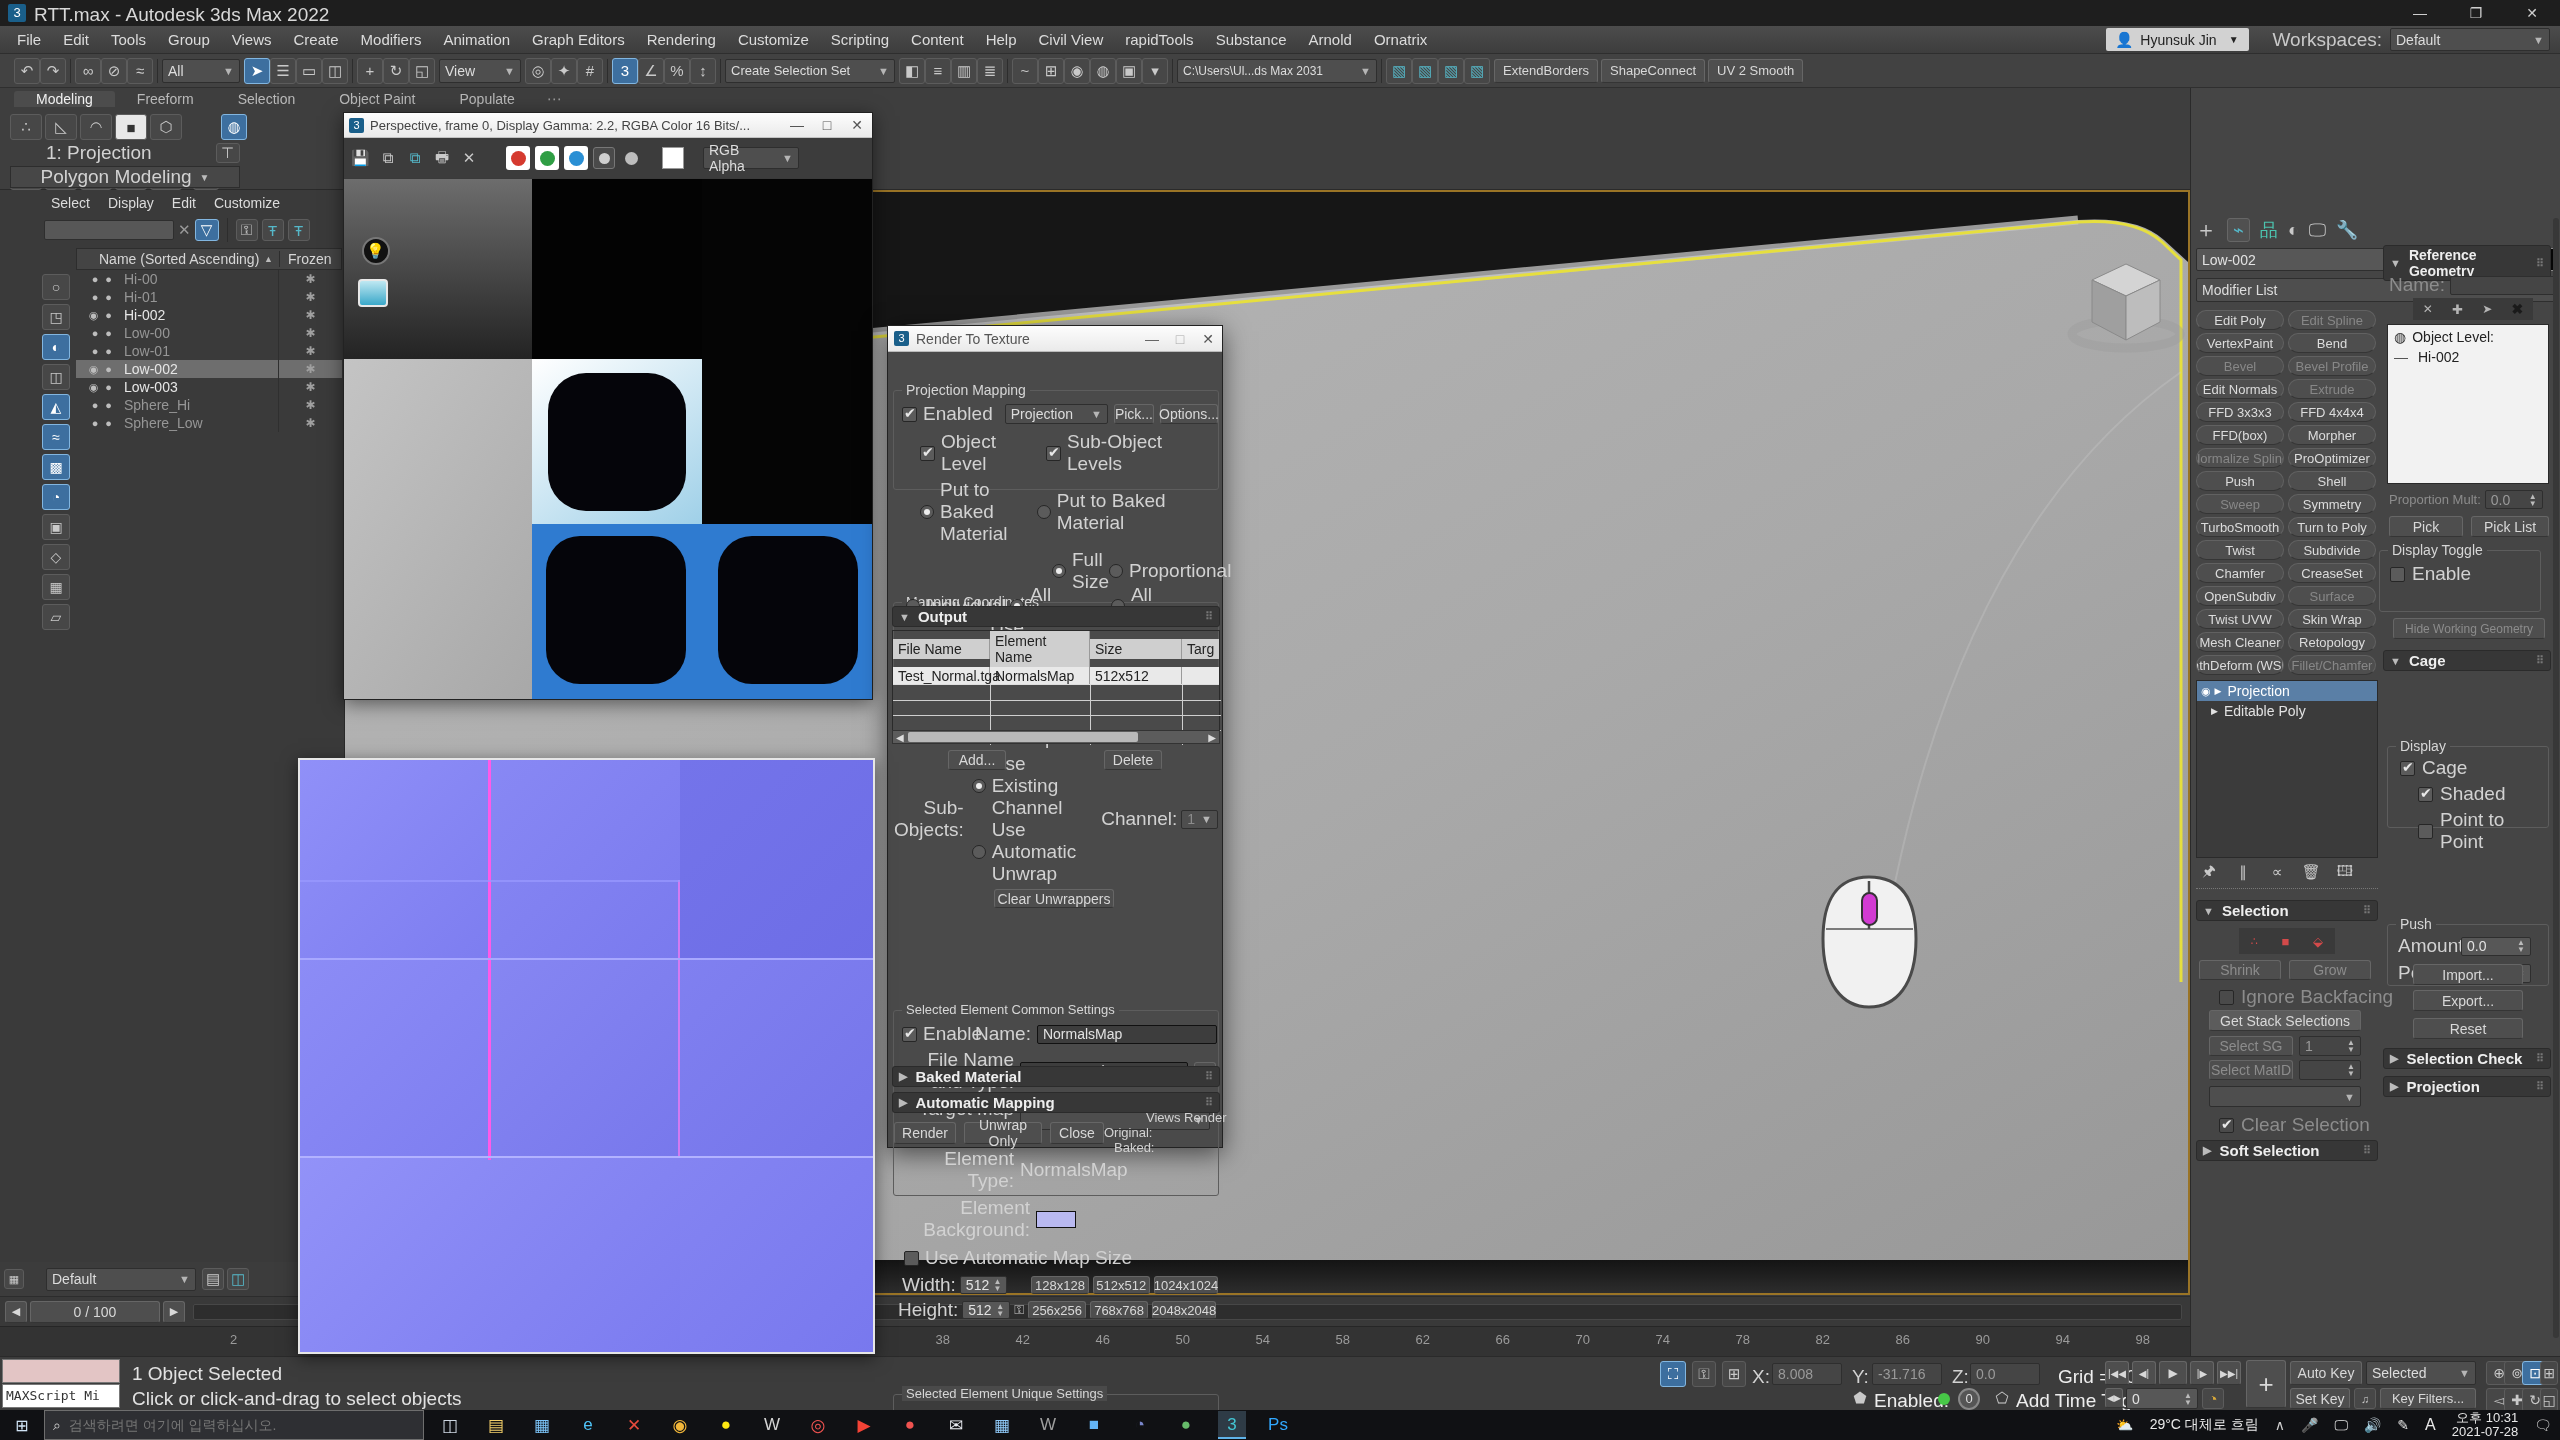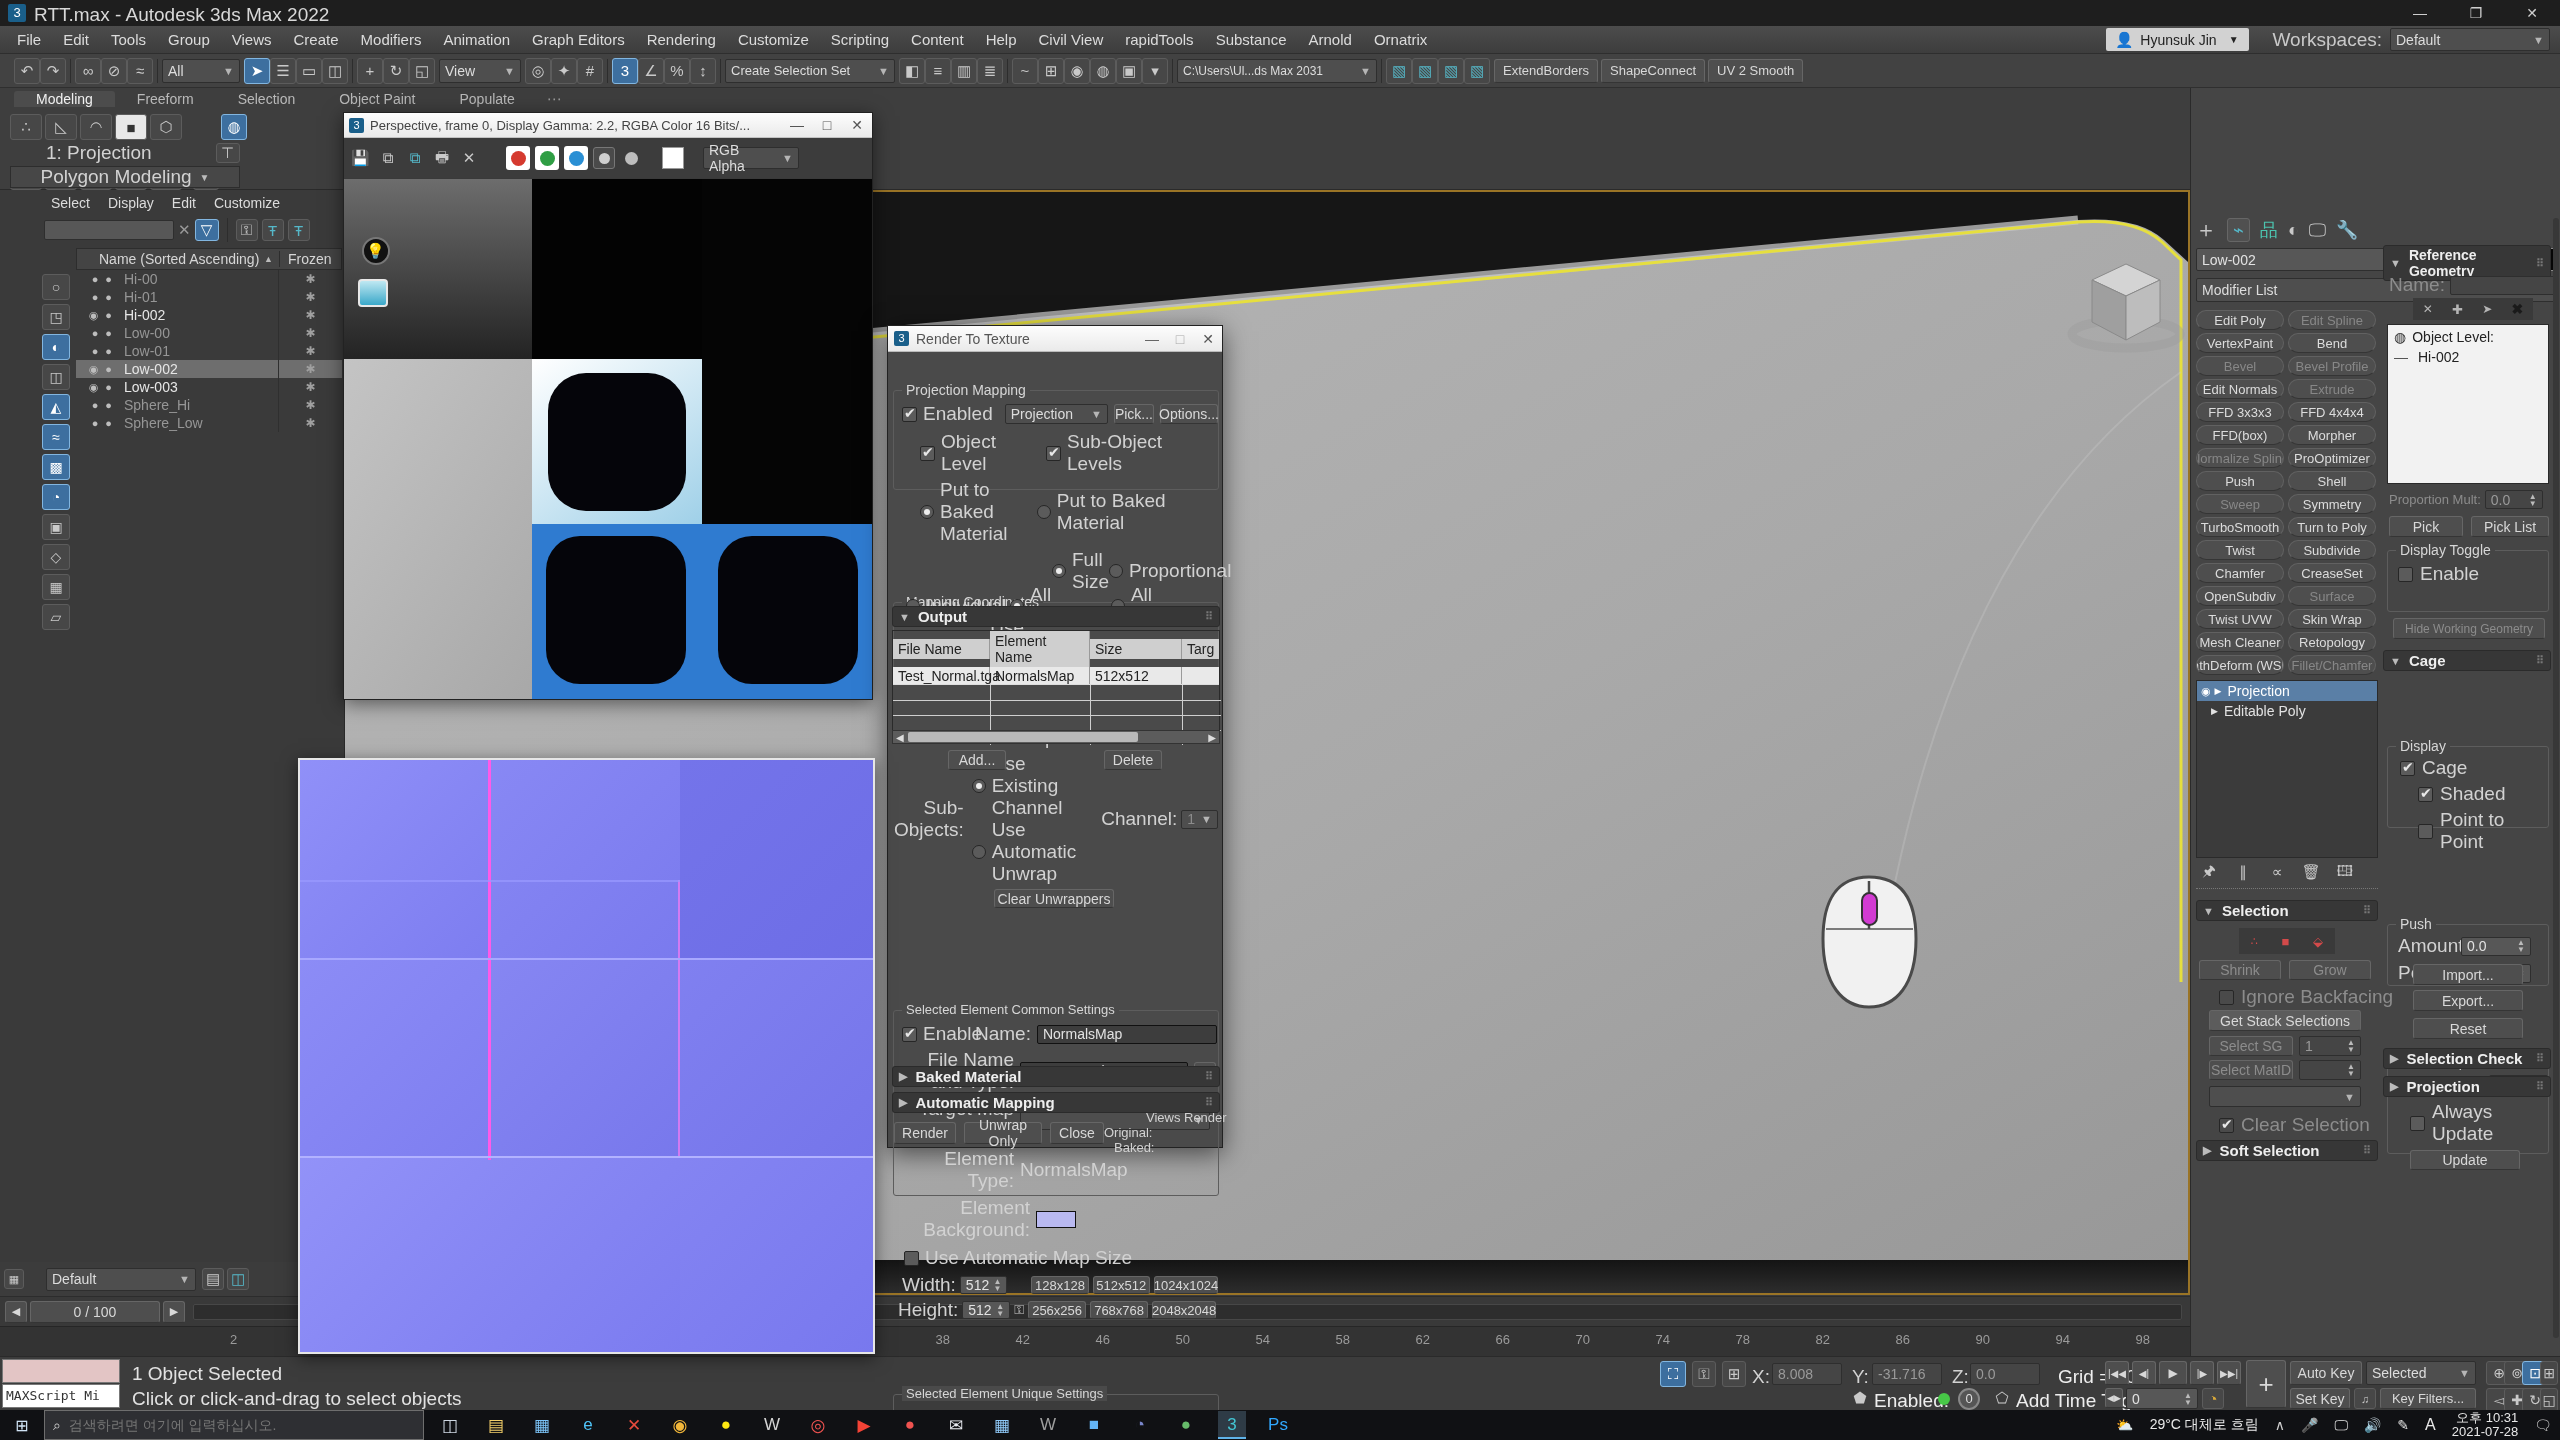--- a/index.html
+++ b/index.html
@@ -641,21 +641,21 @@
           <span>▼</span>
         </span>
       </span>
   </div>
   <span class="abs btn" style="left:198px;top:428px;width:74px;height:21px">
       <span>Pick</span>
     </span>
   <span class="abs btn" style="left:280px;top:428px;width:78px;height:21px">
       <span>Pick List</span>
     </span>
-  <div class="abs grp pbg" style="left:196px;top:462px;width:162px;height:62px">
+  <div class="abs grp pbg" style="left:188px;top:462px;width:162px;height:62px">
     <span class="lbl">Display Toggle</span>
     <div class="row" style="margin:12px 0 0 10px;gap:7px">
       <span class="cb"></span>
       <span class="lab">Enable</span>
     </div>
   </div>
   <span class="abs btn dim" style="left:202px;top:530px;width:152px;height:21px;font-size:12px">
       <span>Hide Working Geometry</span>
     </span>
 
@@ -694,40 +694,20 @@
     <div class="row" style="margin:5px 0 0 10px;gap:5px">
       <span class="lab" style="width:58px">Percent:</span>
       <span class="fld" style="width:70px;height:19px">
           <span>0.0</span>
           <span class="spin" style="margin-left:auto">
             <span>▲</span>
             <span>▼</span>
           </span>
         </span>
     </div>
-  </div>
-  <div class="abs grp pbg" style="left:196px;top:768px;width:162px;height:92px">
-    <span class="lbl">Auto-Wrap</span>
-    <div class="row" style="margin:10px 0 0 8px;gap:5px">
-      <span class="lab dim">Tolerance:</span>
-      <span class="fld dark" style="width:66px;height:19px">
-          <span>0.389</span>
-          <span class="spin" style="margin-left:auto">
-            <span>▲</span>
-            <span>▼</span>
-          </span>
-        </span>
-    </div>
-    <div class="row" style="margin:6px 0 0 22px;gap:7px">
-      <span class="cb"></span>
-      <span class="lab">Always Update</span>
-    </div>
-    <span class="btn" style="width:110px;height:20px;margin:5px 0 0 22px">
-        <span>Update</span>
-      </span>
   </div>
   <span class="abs btn" style="left:222px;top:876px;width:110px;height:21px">
       <span>Import...</span>
     </span>
   <span class="abs btn" style="left:222px;top:902px;width:110px;height:21px">
       <span>Export...</span>
     </span>
   <span class="abs btn" style="left:222px;top:930px;width:110px;height:21px">
       <span>Reset</span>
     </span>

